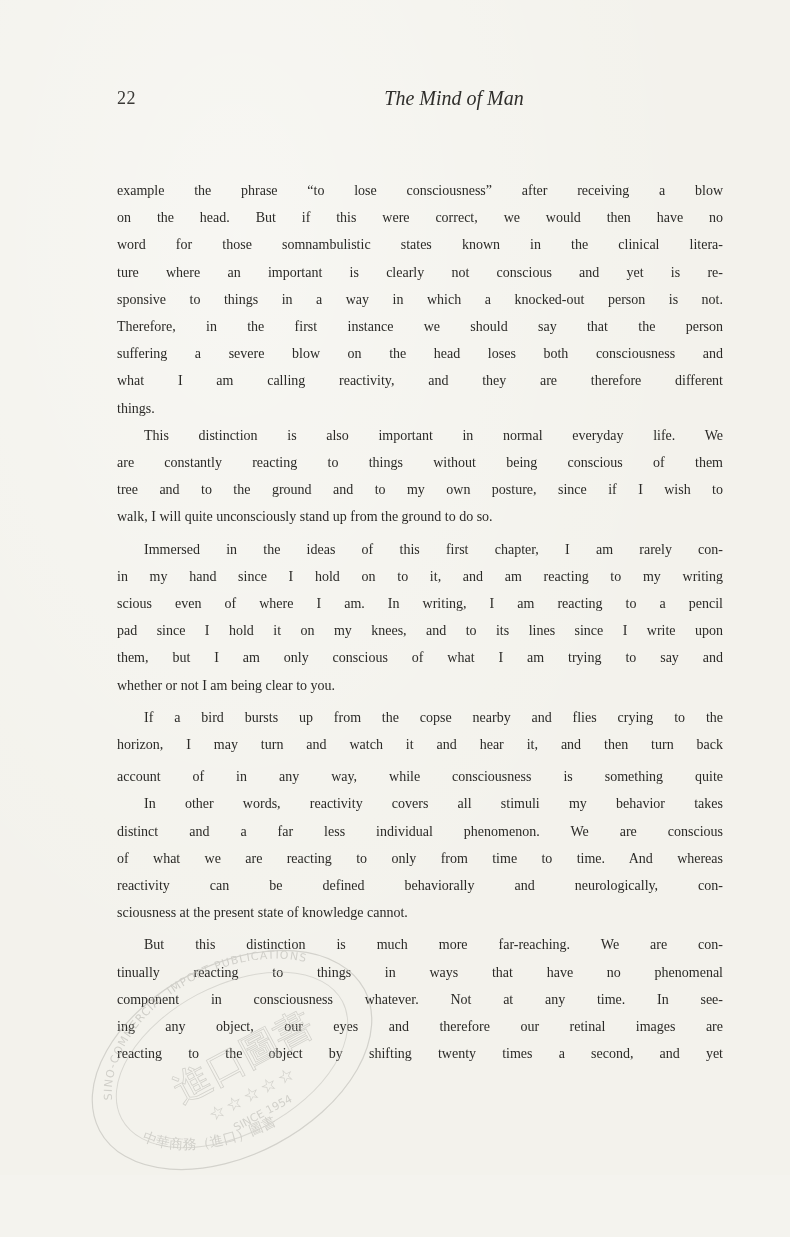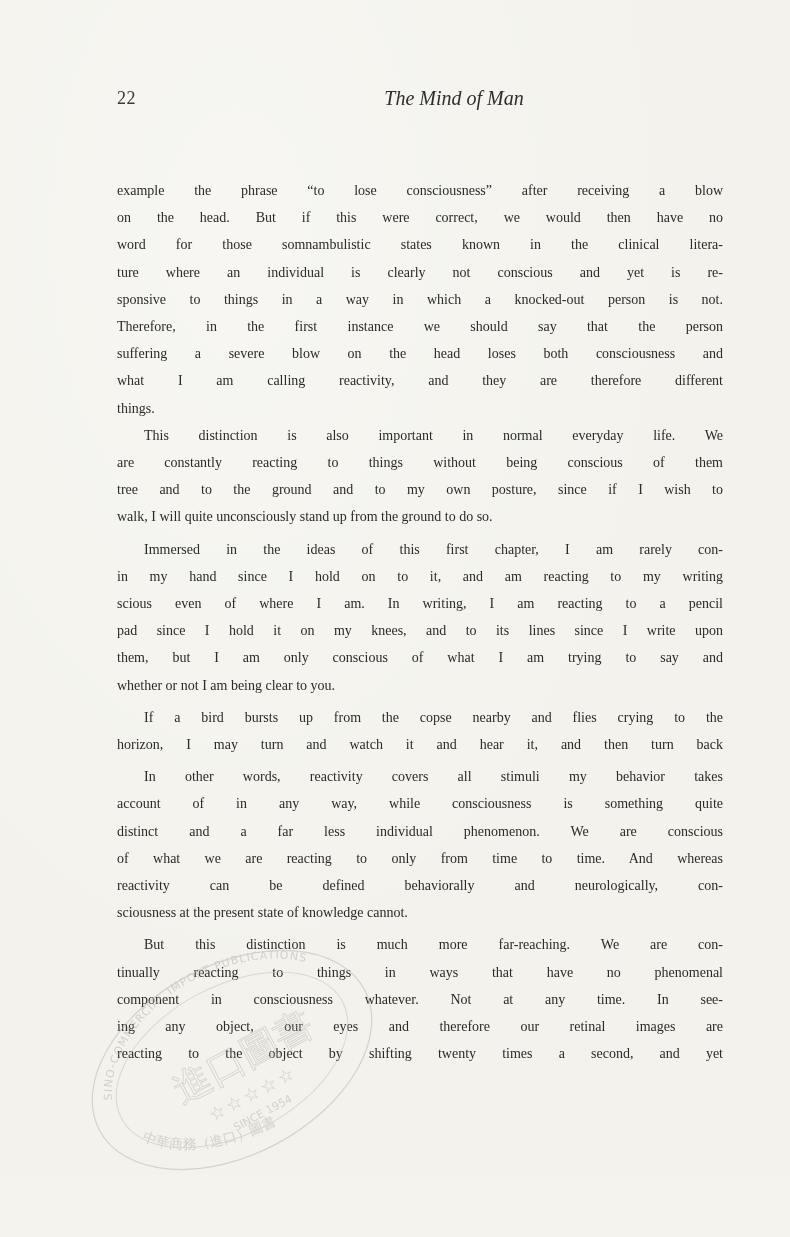--- a/index.html
+++ b/index.html
@@ -91,21 +91,21 @@
     <span class="folio">22</span>
     <span class="book-title">The Mind of Man</span>
   </div>
 
   <div class="body-text">
 
     <div>
       <span class="line">example the phrase “to lose consciousness” after receiving a blow</span>
       <span class="line">on the head. But if this were correct, we would then have no</span>
       <span class="line">word for those somnambulistic states known in the clinical litera-</span>
-      <span class="line">ture where an individual is clearly not conscious and yet is re-</span>
+      <span class="line">ture where an important is clearly not conscious and yet is re-</span>
       <span class="line">sponsive to things in a way in which a knocked-out person is not.</span>
       <span class="line">Therefore, in the first instance we should say that the person</span>
       <span class="line">suffering a severe blow on the head loses both consciousness and</span>
       <span class="line">what I am calling reactivity, and they are therefore different</span>
       <span class="line last">things.</span>
     </div>
 
     <div>
       <span class="line indent">This distinction is also important in normal everyday life. We</span>
       <span class="line">are constantly reacting to things without being conscious of them</span>
@@ -121,22 +121,22 @@
       <span class="line">them, but I am only conscious of what I am trying to say and</span>
       <span class="line last">whether or not I am being clear to you.</span>
     </div>
 
     <div style="margin-top:5px">
       <span class="line indent">If a bird bursts up from the copse nearby and flies crying to the</span>
       <span class="line">horizon, I may turn and watch it and hear it, and then turn back</span>
     </div>
 
     <div style="margin-top:5px">
+      <span class="line">account of in any way, while consciousness is something quite</span>
       <span class="line indent">In other words, reactivity covers all stimuli my behavior takes</span>
-      <span class="line">account of in any way, while consciousness is something quite</span>
       <span class="line">distinct and a far less individual phenomenon. We are conscious</span>
       <span class="line">of what we are reacting to only from time to time. And whereas</span>
       <span class="line">reactivity can be defined behaviorally and neurologically, con-</span>
       <span class="line last">sciousness at the present state of knowledge cannot.</span>
     </div>
 
     <div style="margin-top:5px">
       <span class="line indent">But this distinction is much more far-reaching. We are con-</span>
       <span class="line">tinually reacting to things in ways that have no phenomenal</span>
       <span class="line">component in consciousness whatever. Not at any time. In see-</span>

